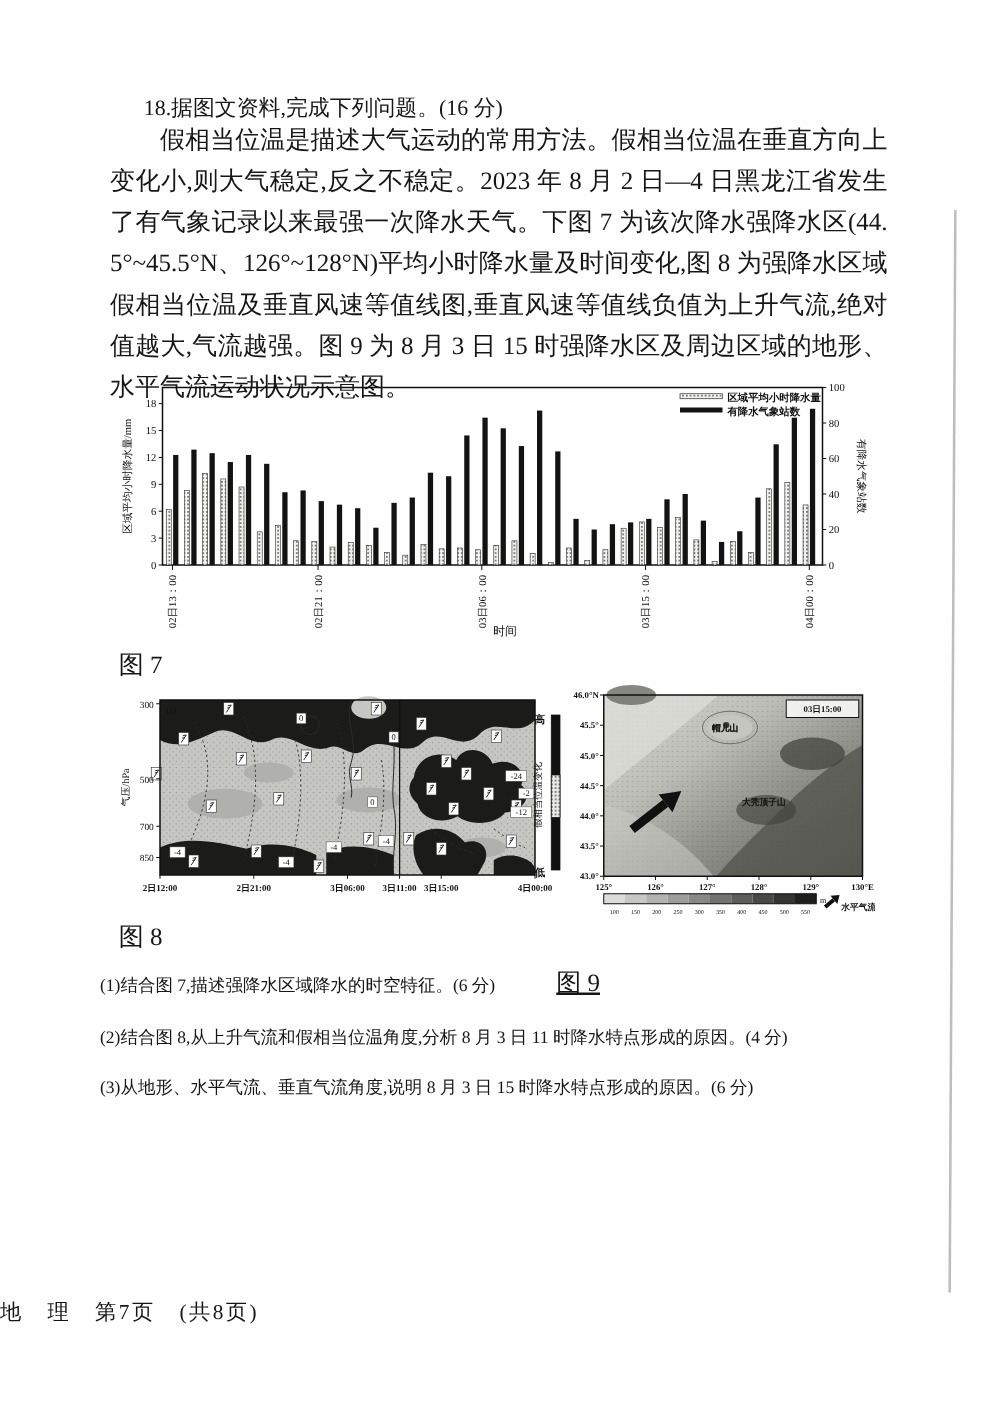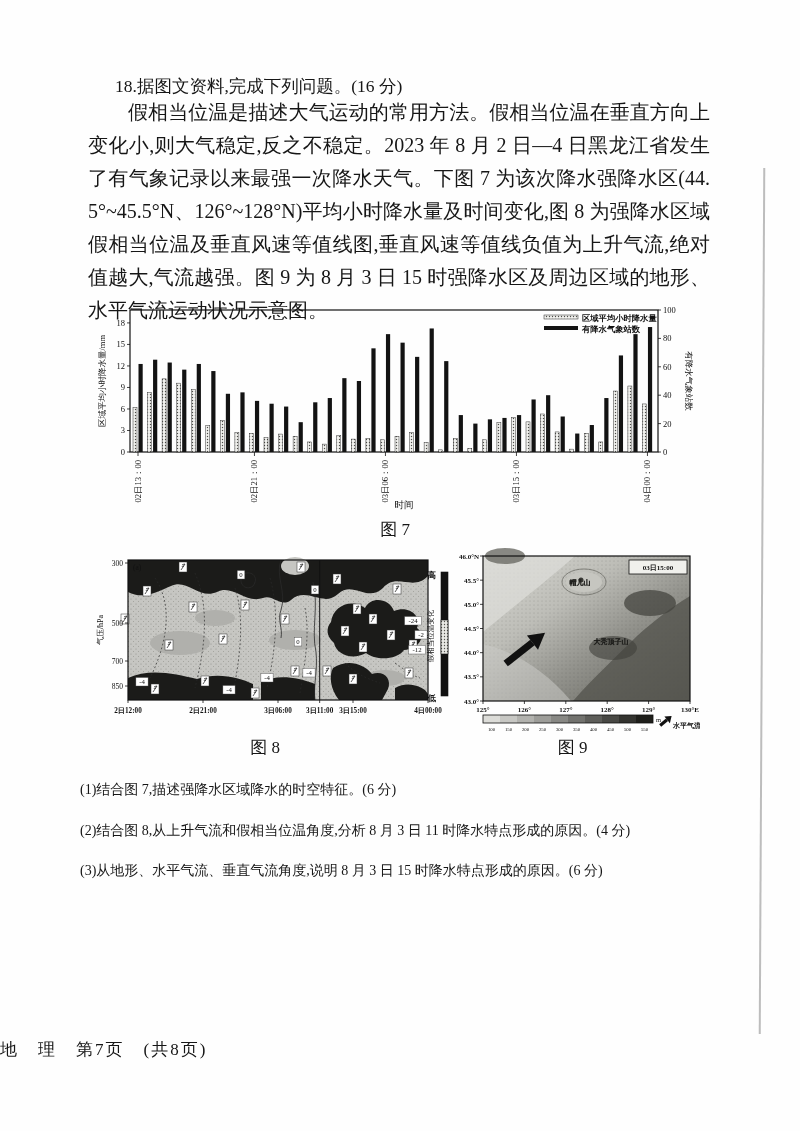--- a/index.html
+++ b/index.html
@@ -2,24 +2,24 @@
 <html><head>
 <meta charset="utf-8">
 <style>
   html,body{margin:0;padding:0;background:#ffffff;}
   .page{position:relative;width:800px;height:1131px;background:#fefefe;
         font-family:"Liberation Serif",serif;color:#161616;overflow:hidden;}
   .qheading{position:absolute;left:67px;top:74px;font-size:17.5px;white-space:nowrap;margin-left:48px;}
   .intro{position:absolute;left:88px;top:96px;width:622px;font-size:20px;
          line-height:33px;text-align:justify;text-indent:2em;word-break:break-all;}
   .fig7wrap{position:absolute;left:95px;top:300px;width:600px;height:215px;}
-  .figcap{position:absolute;font-size:17px;text-align:center;}
+  .figcap{position:absolute;font-size:20px;text-align:left;}
   .cap7{left:95px;top:518px;width:600px;}
   .cap8{left:95px;top:736px;width:340px;font-family:Liberation Serif, serif;}
-  .cap9{left:445px;top:736px;width:255px;}
+  .cap9{left:445px;top:773px;width:255px;text-decoration:underline;}
   .fig8wrap{position:absolute;left:95px;top:548px;width:360px;height:180px;}
   .fig9wrap{position:absolute;left:445px;top:548px;width:255px;height:195px;}
   .subqs{position:absolute;left:80px;top:770px;width:645px;font-size:14px;}
   .subqs p{margin:0;line-height:40.5px;word-break:break-all;}
   .footer{position:absolute;left:0;top:1038px;width:780px;text-align:left;
           font-size:17px;letter-spacing:2px;}
   .edge-line{position:absolute;left:761px;top:168px;width:2px;height:866px;
              background:#9a9a9a;opacity:.65;transform:rotate(.3deg);}
   svg{display:block;}
   svg text{font-family:"Liberation Serif",serif;fill:#111;}

